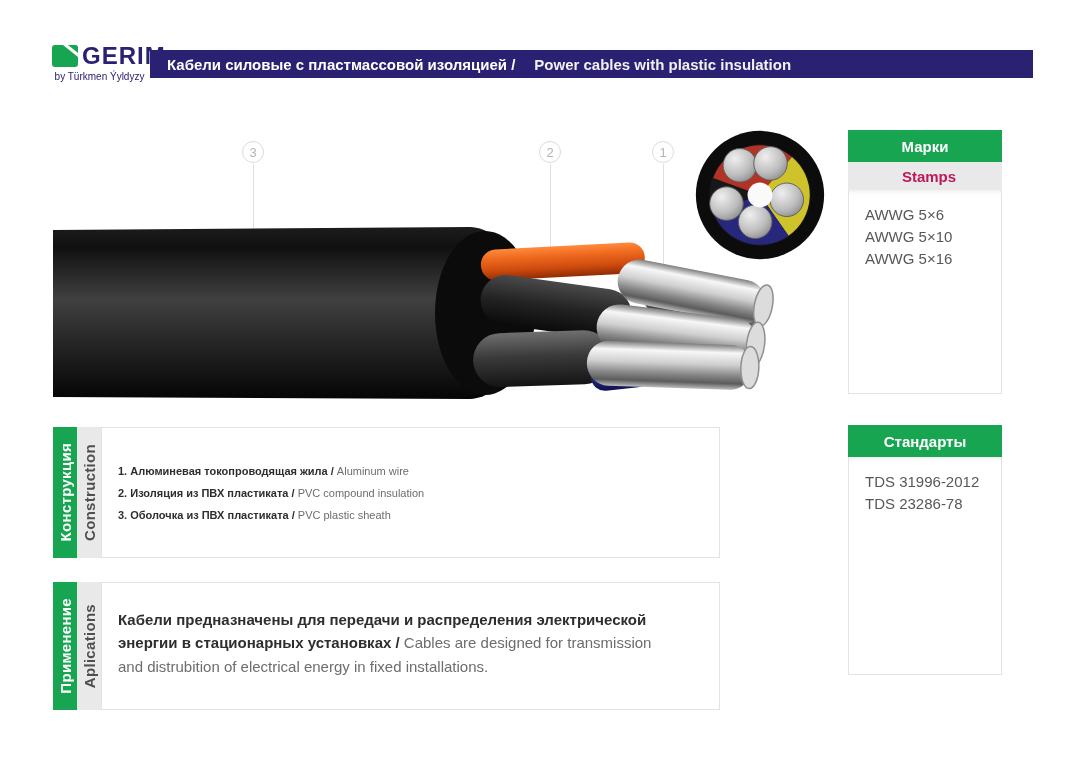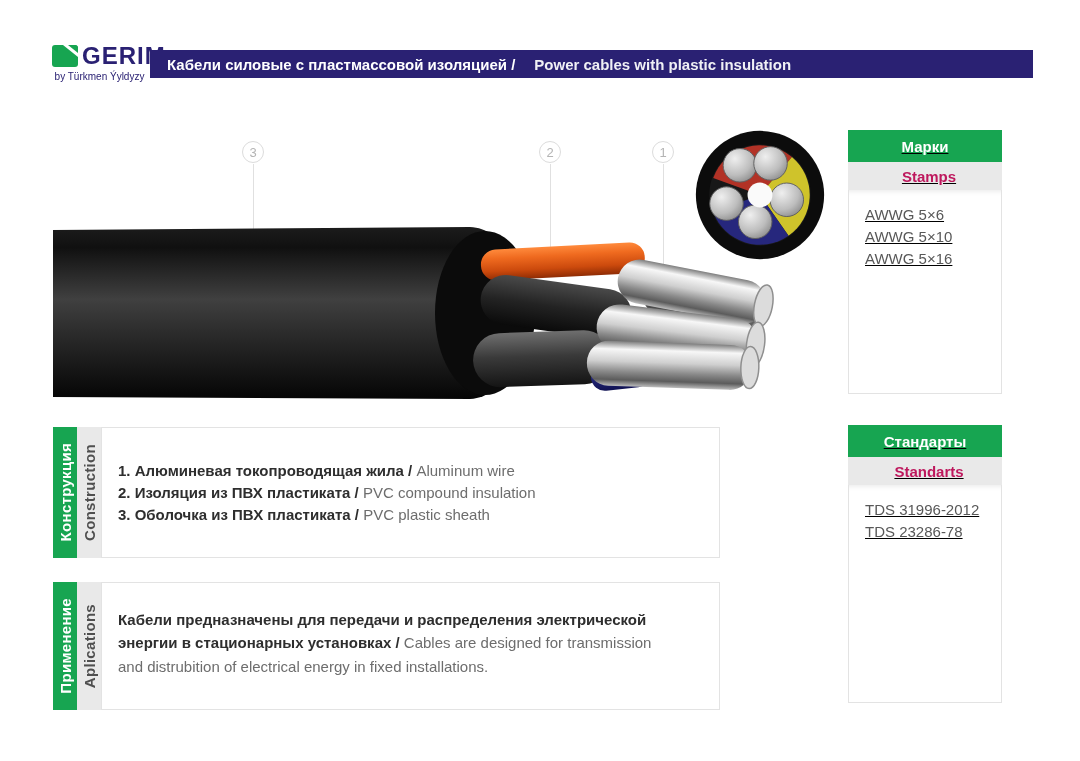--- a/index.html
+++ b/index.html
@@ -26,21 +26,21 @@
   .callout {
     position:absolute; width:22px; height:22px; border:1px solid #dcdcdc; border-radius:50%;
     background:#fff; color:#b4b4b4; font-size:13px;
     display:flex; align-items:center; justify-content:center; z-index:3;
   }
   .callout-line { position:absolute; width:1px; background:#e0e0e0; z-index:1; }
   
   .cable-svg { position:absolute; left:45px; top:218px; z-index:2; }
   .cross-svg { position:absolute; left:693px; top:128px; z-index:2; }
   
-  .card { position:absolute; left:848px; width:154px;text-decoration:underline; }
+  .card { position:absolute; left:848px; width:154px; }
   .card-header { height:32px; background:#17a551; color:#fff; font-weight:bold; font-size:15px;
     display:flex; align-items:center; justify-content:center; }
   .card-sub { height:28px; background:#e9e9e9; color:#be185d; font-size:15px; font-weight:bold;
     display:flex; align-items:center; justify-content:center;padding-left:8px; }
   .card-body { background:#fff; border:1px solid #e3e3e3; border-top:none; padding:14px 16px;
     font-size:15px; color:#585858; line-height:22px;
     box-shadow: inset 0 6px 6px -6px rgba(0,0,0,0.12); }
   .card.stamps { top:130px; }
   .card.stamps .card-body { height:204px; }
   .card.standards { top:425px; }
@@ -49,21 +49,21 @@
   .section { position:absolute; left:53px; display:flex; }
   .section.construction { top:427px; height:131px; }
   .section.application  { top:582px; height:128px; }
   .strip { width:24px; display:flex; align-items:center; justify-content:center; }
   .strip.green { background:#17a551; color:#fff; font-weight:bold; }
   .strip.gray  { background:#e9e9e9; color:#4f4f4f; font-weight:bold; }
   .vtext { writing-mode:vertical-rl; transform:rotate(180deg); font-size:15px; letter-spacing:0.3px; white-space:nowrap; }
   .section-body { width:619px; background:#fff; border:1px solid #e3e3e3;
     display:flex; flex-direction:column; justify-content:center; }
   .section.construction .section-body { padding-left:16px; }
-  .construction-item { font-size:15px; line-height:22px; white-space:nowrap; }
+  .construction-item { font-size:11px; line-height:22px; white-space:nowrap; }
   .construction-item .ru { font-weight:bold; color:#2e2e2e; }
   .construction-item .en { color:#6d6d6d; }
   .section.application .section-body { padding:0 55px 6px 16px; }
   .application-text { font-size:15px; line-height:23.5px; }
   .application-text .ru { font-weight:bold; color:#2e2e2e; }
   .application-text .en { color:#6d6d6d; }
 </style>
 </head>
 <body>
 
@@ -197,21 +197,20 @@
     <div class="card-sub">Stamps</div>
     <div class="card-body">
       <div>AWWG 5×6</div>
       <div>AWWG 5×10</div>
       <div>AWWG 5×16</div>
     </div>
   </div>
 
   <div class="card standards">
     <div class="card-header">Стандарты</div>
-    <div class="card-sub">Standarts</div>
     <div class="card-body">
       <div>TDS 31996-2012</div>
       <div>TDS 23286-78</div>
     </div>
   </div>
 
   <div class="section construction">
     <div class="strip green">
       <span class="vtext">Конструкция</span>
     </div>

